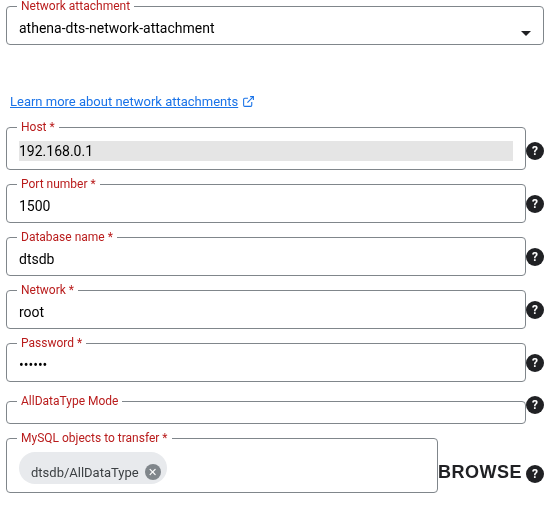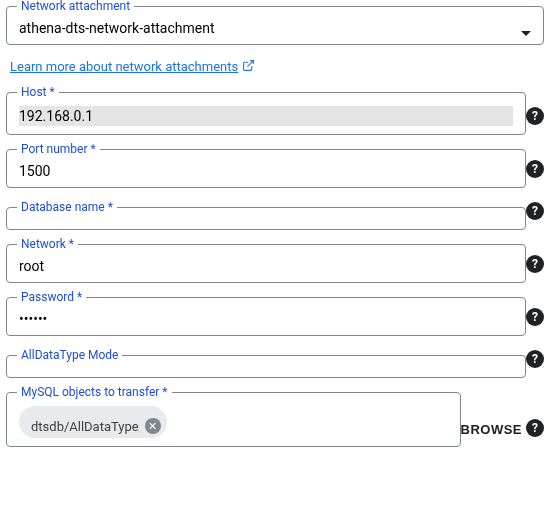--- a/index.html
+++ b/index.html
@@ -27,21 +27,21 @@
       align-items: center;
       gap: 8px;
     }
     .field-label {
       position: absolute;
       top: -8px;
       left: 10px;
       background: #fff;
       padding: 0 4px;
       font-size: 12px;
-      color: #1d4ed8;
+      color: #b91c1c;
       font-weight: 400;
     }
     .field-value {
       flex: 1;
       border: none;
       outline: none;
       font-size: 14px;
       font-family: inherit;
       background: transparent;
       padding: 0;
@@ -54,21 +54,23 @@
       flex-shrink: 0;
     }
     .link-row {
       margin: 0 0 18px 4px;
     }
     .link {
       color: #1a73e8;
       text-decoration: underline;
       font-size: 13px;
       display: inline-flex;
+      align-items: center;
       gap: 4px;
+      margin-top: 35px;
     }
     .field-with-help {
       display: flex;
       align-items: flex-end;
     }
     .field-with-help .field-outline {
       flex: 1;
     }
     .help-icon {
       width: 18px;
@@ -102,21 +104,21 @@
       background: #80868b;
       color: #fff;
       display: flex;
       align-items: center;
       justify-content: center;
       font-size: 11px;
       cursor: pointer;
       line-height: 1;
     }
     .browse-btn {
-      font-size: 13px;
+      font-size: 18px;
       font-weight: 600;
       letter-spacing: 0.5px;
       color: #202124;
       background: none;
       border: none;
       cursor: pointer;
       margin-right: 4px;
       margin-bottom: 10px;
     }
     .chip-row {
@@ -171,20 +173,21 @@
   <div class="field-outline">
     <span class="field-label">Port number *</span>
     <input class="field-value" value="1500" style="">
   </div>
   <span class="help-icon">?</span>
 </div>
 
 <div class="field-group field-with-help">
   <div class="field-outline">
     <span class="field-label">Database name *</span>
+    <input class="field-value" value="dtsdb" style="">
   </div>
   <span class="help-icon">?</span>
 </div>
 
 <div class="field-group field-with-help">
   <div class="field-outline">
     <span class="field-label">Network *</span>
     <input class="field-value" value="root" style="">
   </div>
   <span class="help-icon">?</span>

